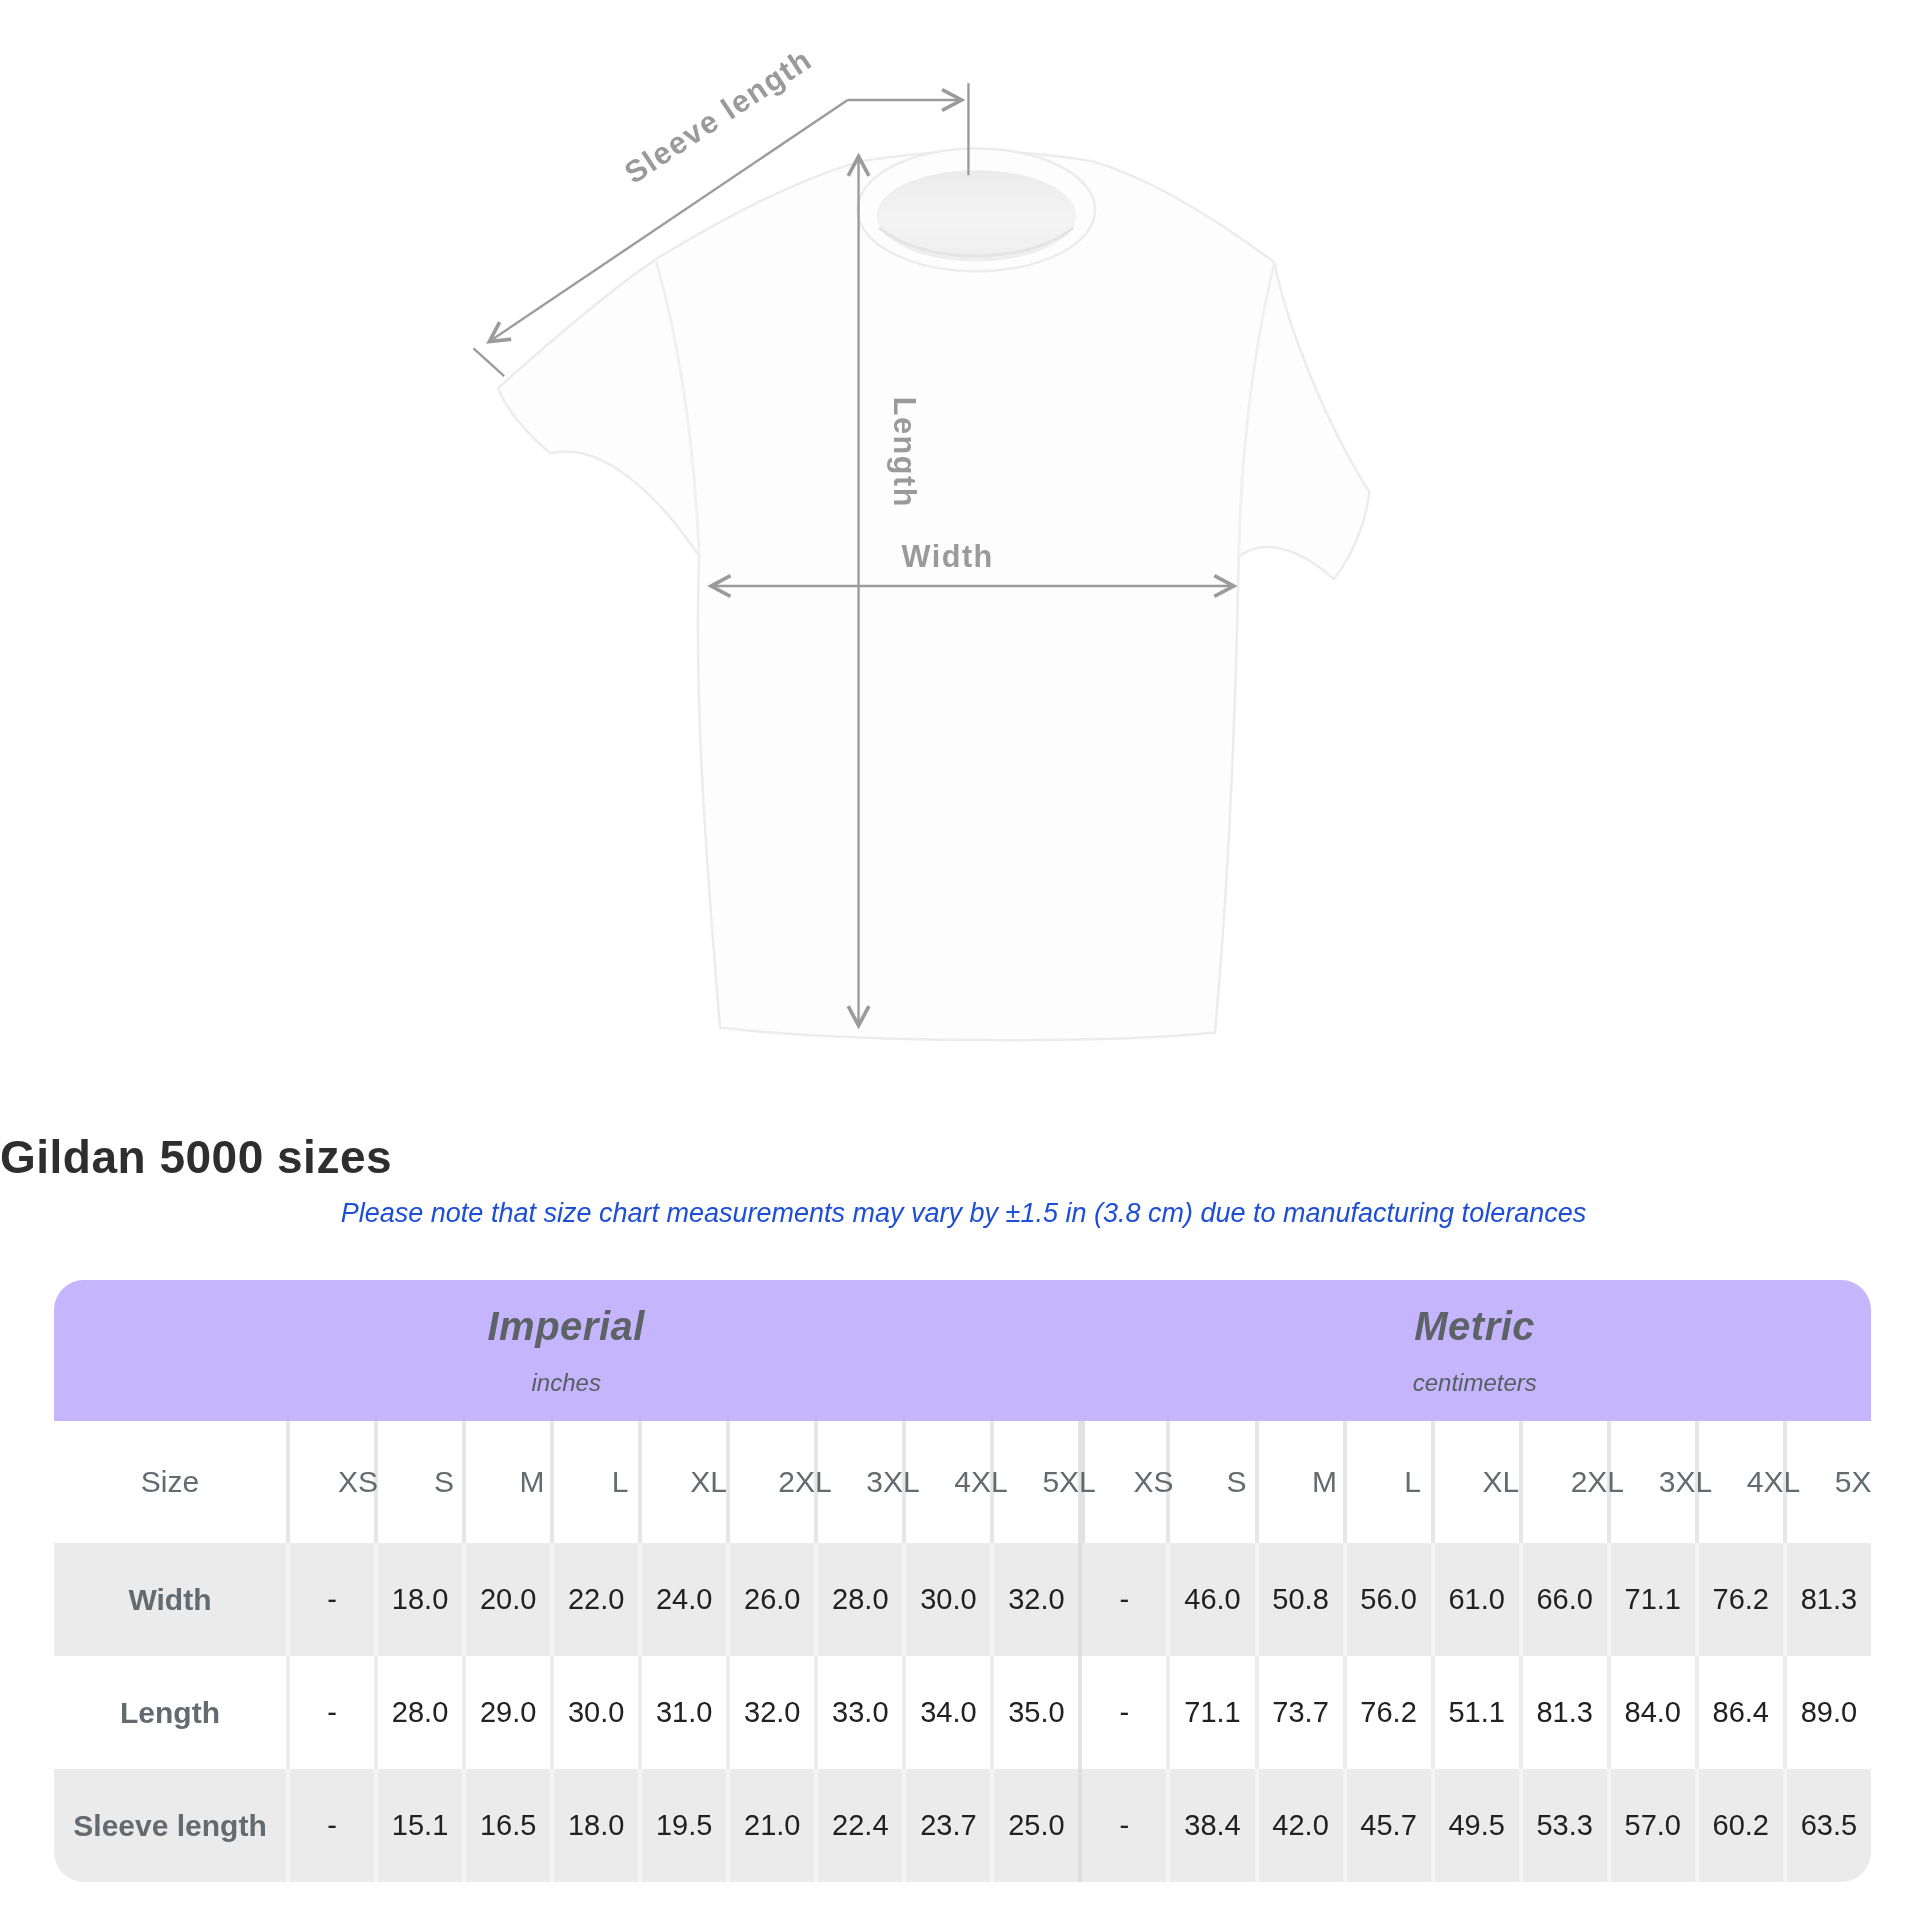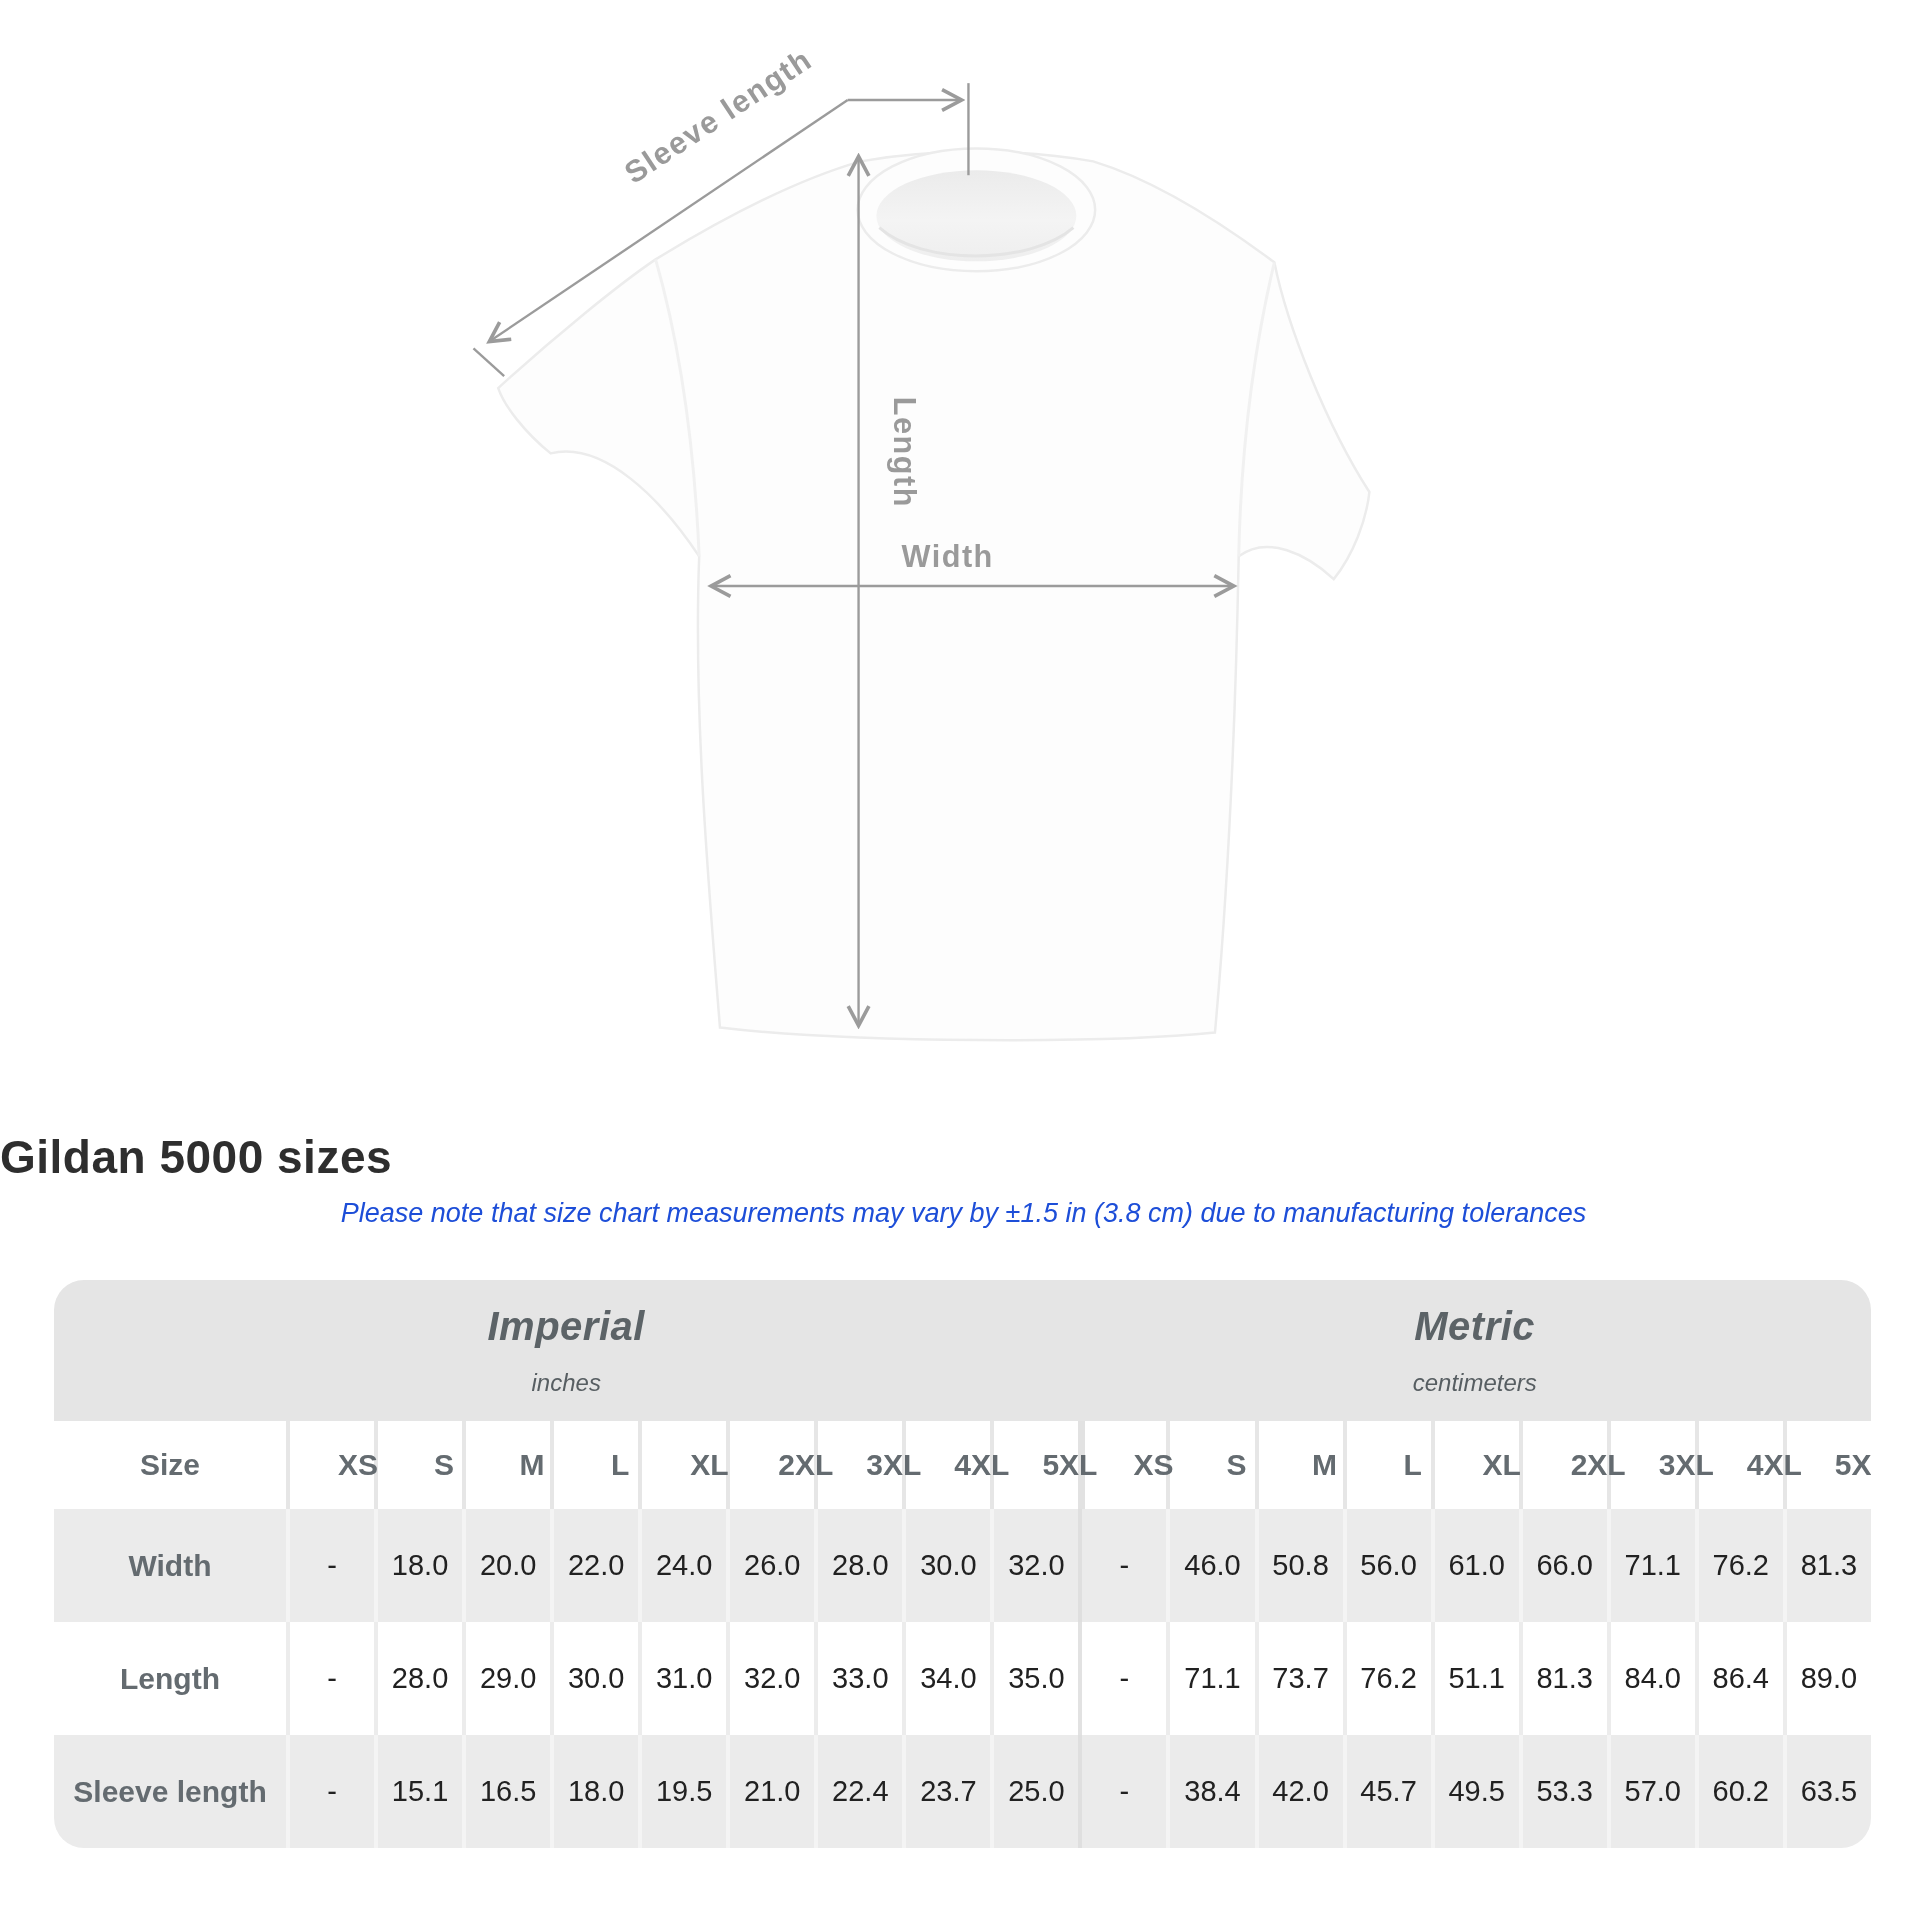--- a/index.html
+++ b/index.html
@@ -43,26 +43,26 @@
     border-spacing:0;
     table-layout:fixed;
   }
   col.c-label{width:232px;}
   td{
     text-align:center;
     vertical-align:middle;
     padding:0;
   }
   
-  tr.band td{background:#e5e5e5;height:141px;}
+  tr.band td{background:#c4b5fd;height:141px;}
   .g-title{font-size:40px;font-weight:bold;font-style:italic;color:#5c6367;letter-spacing:0.5px;}
   .g-sub{font-size:24px;font-style:italic;color:#575e62;margin-top:20px;}
 
   
-  tr.size-row td{background:#ffffff;height:88px;font-size:30px;font-weight:bold;color:#646b70;}
+  tr.size-row td{background:#ffffff;height:122px;font-size:30px;font-weight:normal;color:#646b70;}
   tr.size-row td + td{border-left:4px solid #e6e6e6;padding-left:48px;}
   tr.size-row td.mid{border-left:7px solid #e2e2e2;}
 
   
   tr.data-row td{height:113px;font-size:29px;color:#212121;}
   tr.data-row td.row-label{font-size:30px;font-weight:bold;color:#646b70;}
   tr.row-gray td{background:#ebebeb;}
   tr.row-white td{background:#ffffff;}
   tr.row-gray td + td{border-left:4px solid #f4f4f4;}
   tr.row-white td + td{border-left:4px solid #ececec;}

